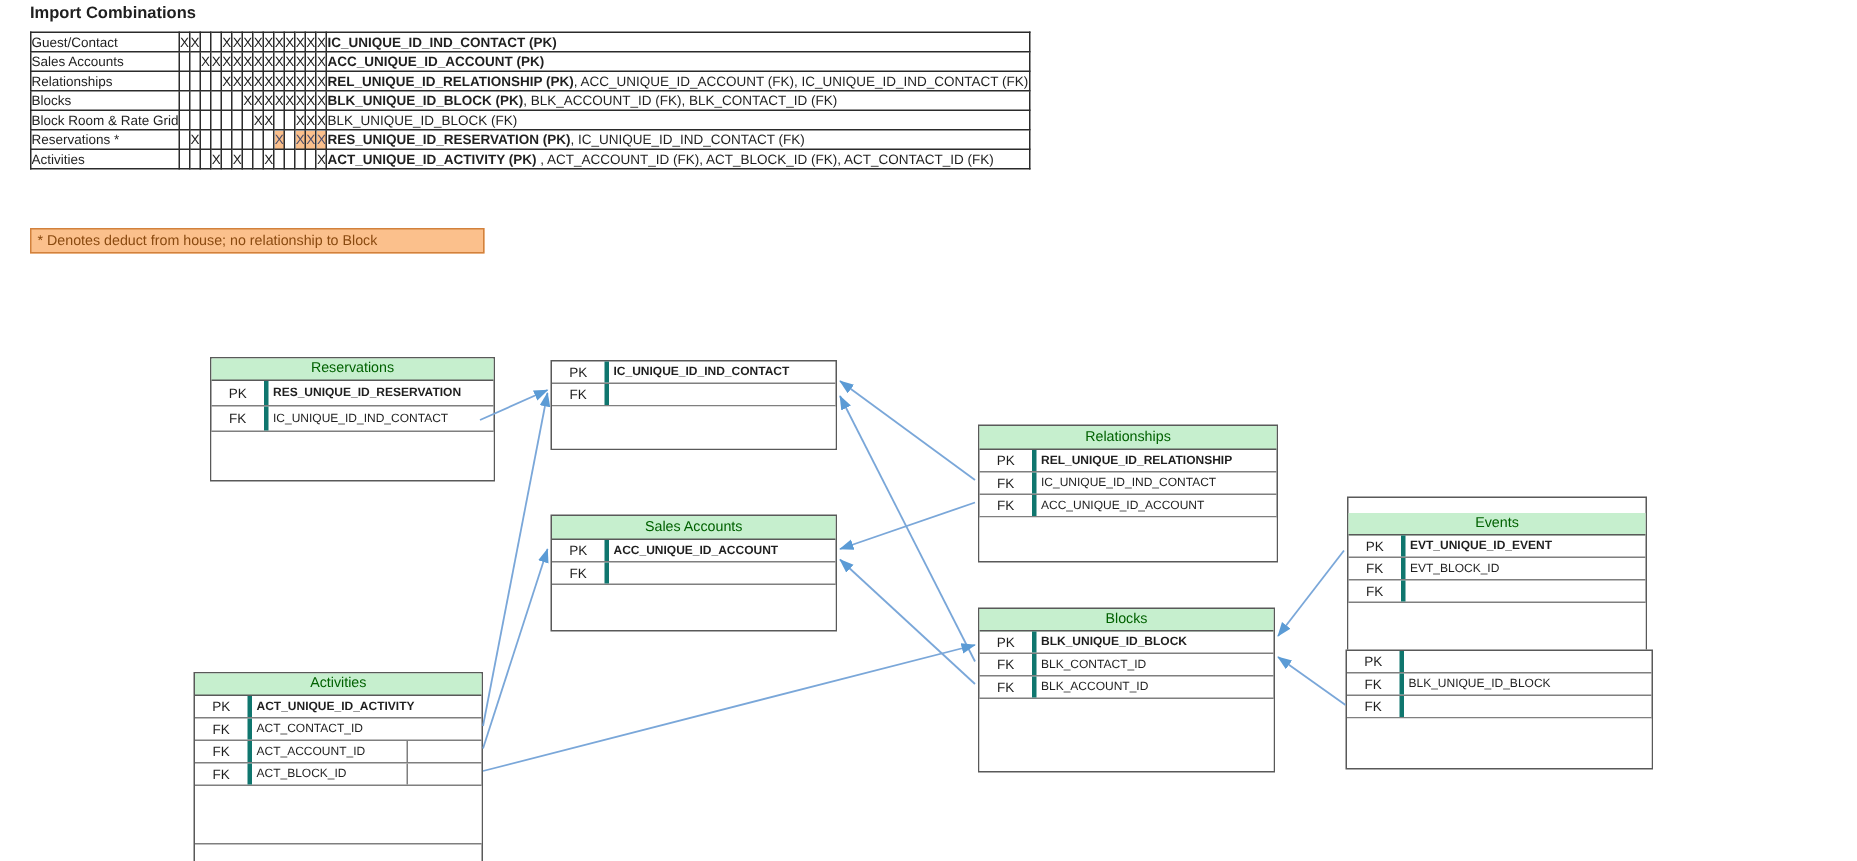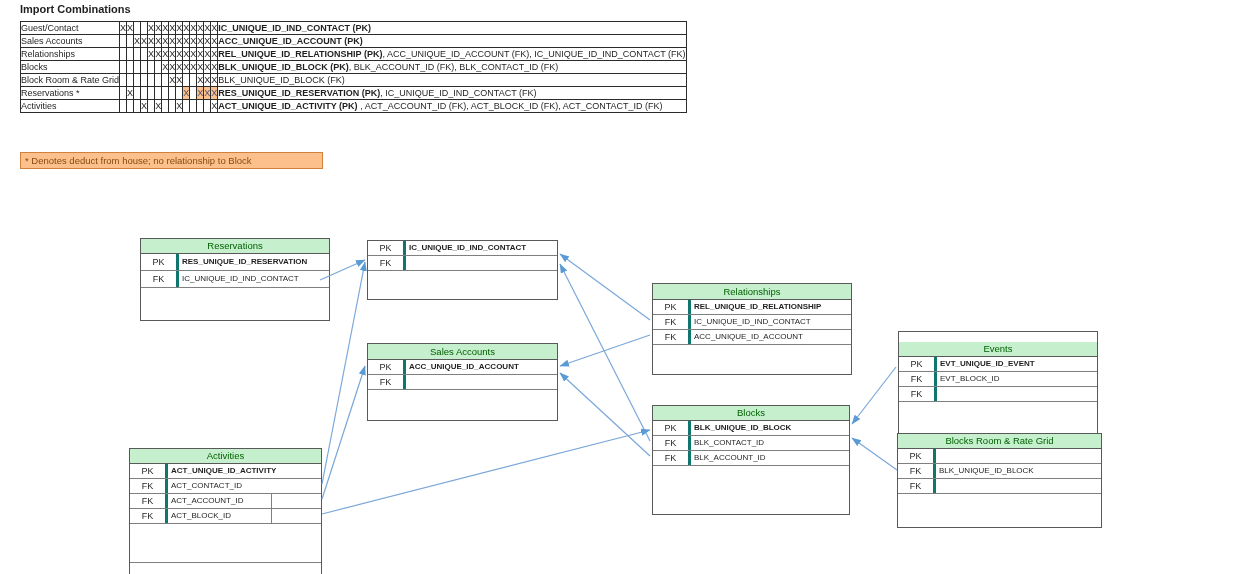--- a/index.html
+++ b/index.html
@@ -257,21 +257,20 @@
           <span class="k" style="line-height: 14px;">FK</span>
           <span class="v" style="line-height: 14px;">BLK_CONTACT_ID</span>
         </div>
         <div class="erow" style="height: 15px;">
           <span class="k" style="line-height: 14px;">FK</span>
           <span class="v" style="line-height: 14px;">BLK_ACCOUNT_ID</span>
         </div>
         <div class="efill" style="height: 48px;"></div>
       </div>
       <div class="entity" style="left: 897px; top: 433px; width: 205px;">
-        <div class="ehead" style="line-height: 14px; height: 14px;">Blocks Room &amp; Rate Grid</div>
         <div class="erow" style="height: 15px;">
           <span class="k" style="line-height: 14px;">PK</span>
           <span class="v" style="line-height: 14px;"></span>
         </div>
         <div class="erow" style="height: 15px;">
           <span class="k" style="line-height: 14px;">FK</span>
           <span class="v" style="line-height: 14px;">BLK_UNIQUE_ID_BLOCK</span>
         </div>
         <div class="erow" style="height: 15px;">
           <span class="k" style="line-height: 14px;">FK</span>

